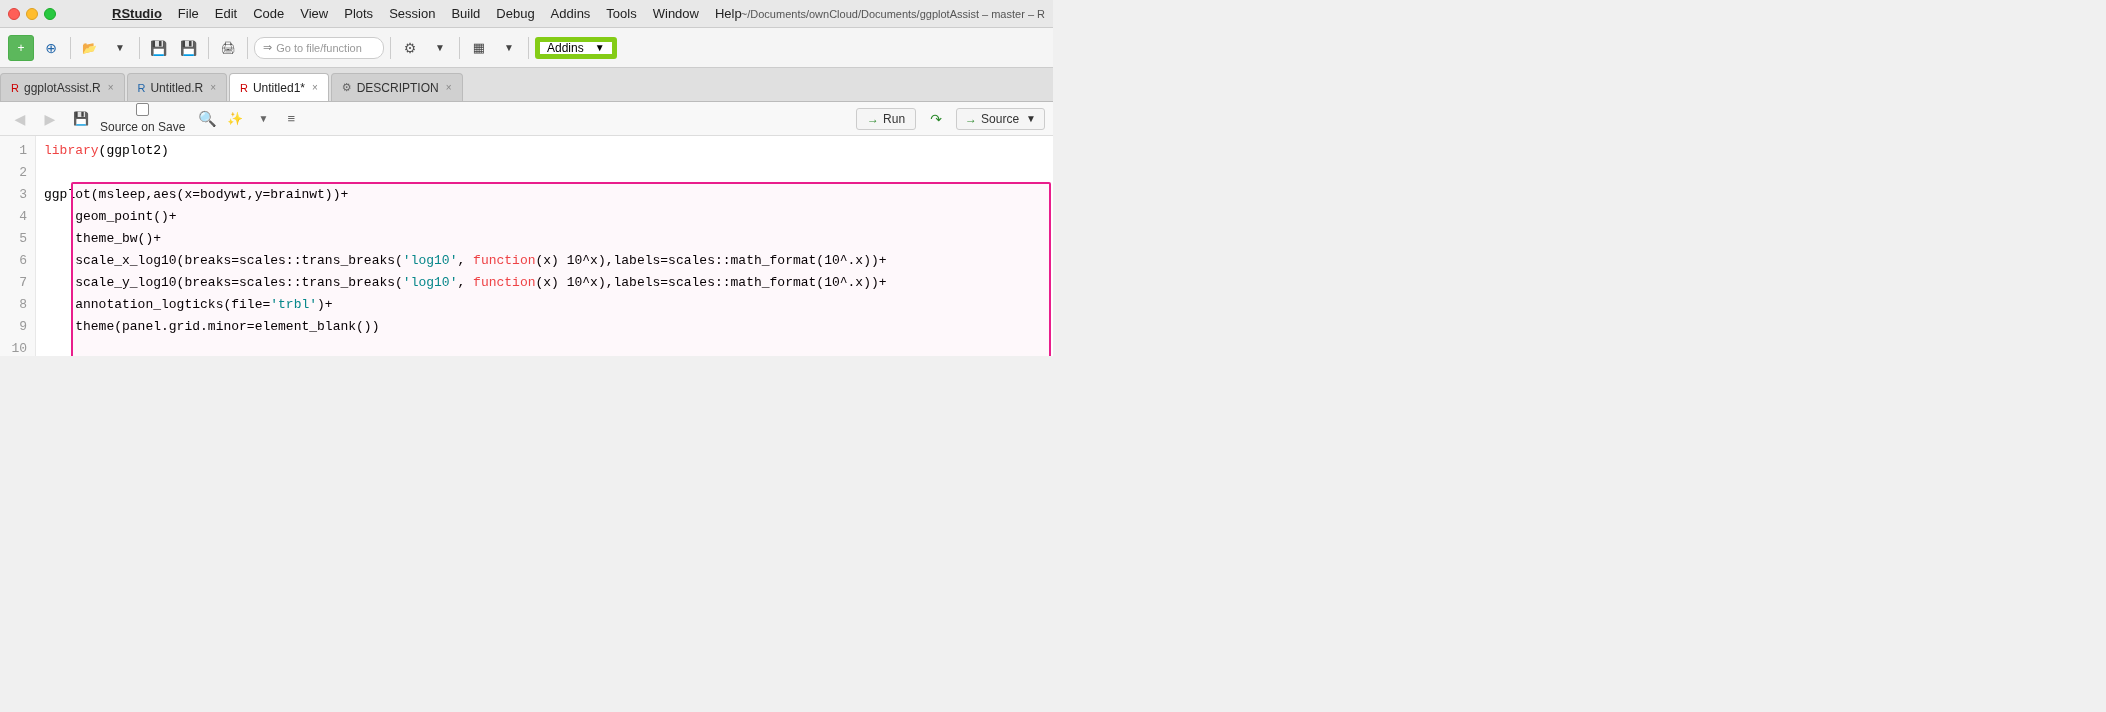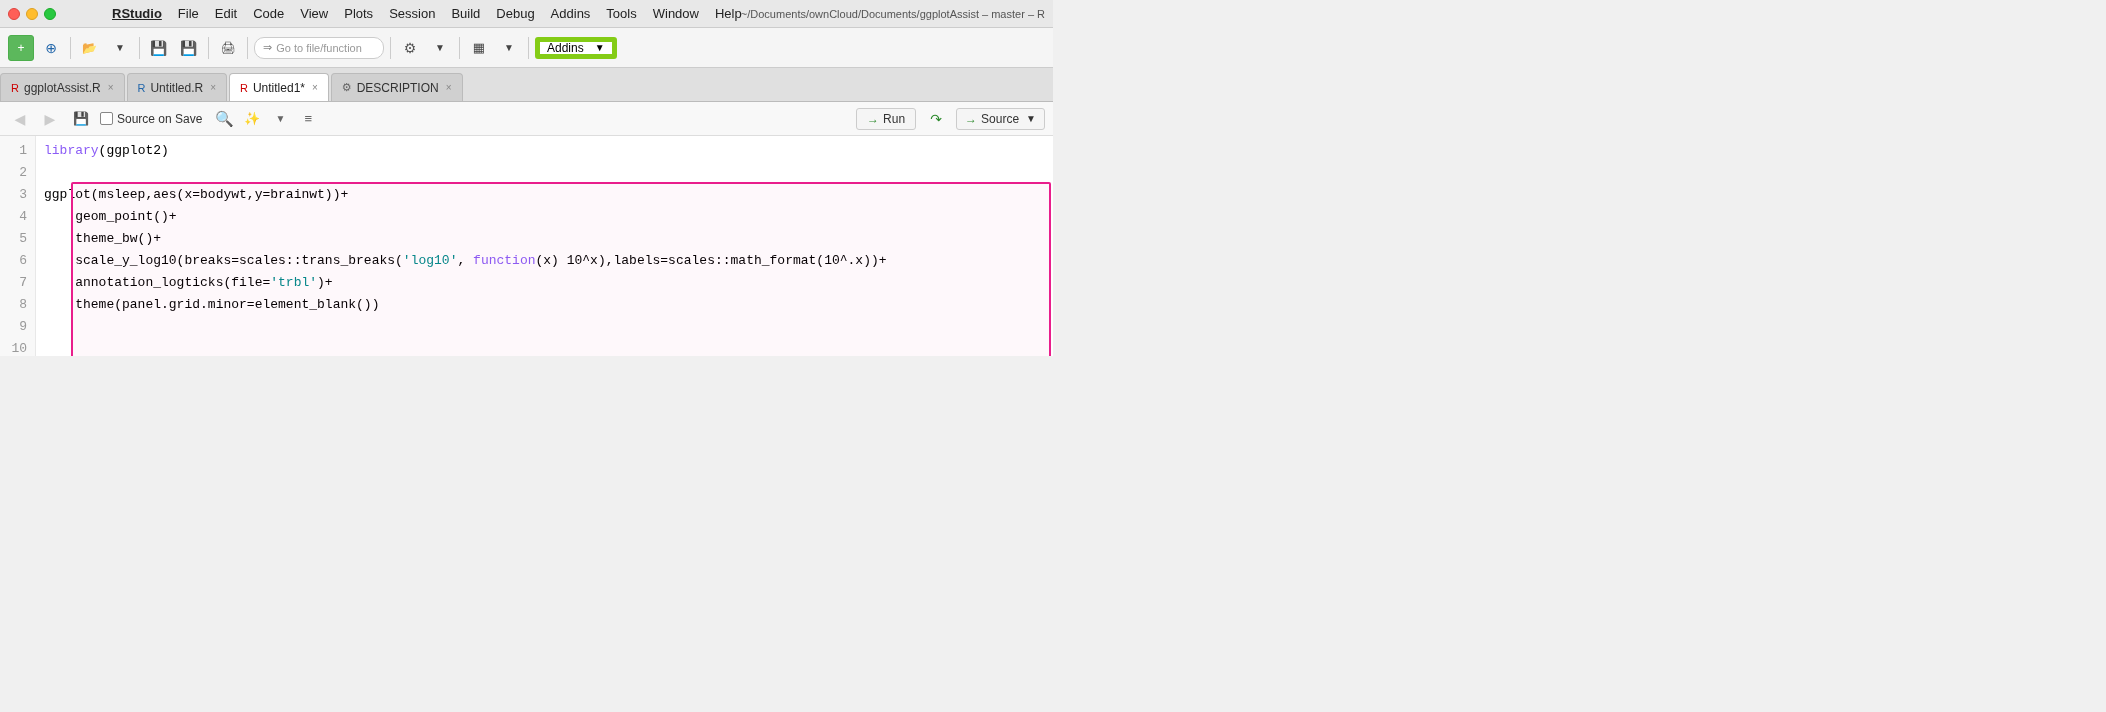--- a/index.html
+++ b/index.html
@@ -174,20 +174,21 @@
       color: #666;
       font-size: 14px;
     }
     .nav-btn.disabled { color: #ccc; }
     .source-on-save {
       display: flex;
       align-items: center;
       gap: 4px;
       font-size: 12px;
       color: #333;
+      flex-direction: column;
     }
     .checkbox {
       width: 13px;
       height: 13px;
       border: 1px solid #888;
       background: white;
       border-radius: 2px;
     }
     .editor-toolbar-right {
       margin-left: auto;
@@ -255,21 +256,21 @@
       left: 35px;
       right: 2px;
       height: 176px;
       border: 2px solid #e91e8c;
       border-radius: 2px;
       pointer-events: none;
       z-index: 10;
       background: rgba(233, 30, 140, 0.03);
     }
     .str { color: #008b8b; }
-    .blue-kw { color: #8b5cf6; }
+    .blue-kw { color: #ef4444; }
     .paren { color: #000; }
 
     .editor-container {
       display: flex;
       flex-direction: column;
       height: calc(356px - 28px - 40px - 34px - 34px);
       position: relative;
       overflow: hidden;
     }
   </style>
@@ -402,20 +403,21 @@
       <span class="code-line"><span class="blue-kw">library</span><span class="paren">(</span><span>ggplot2</span><span class="paren">)</span></span>
 
       <span class="code-line"> </span>
 
       <span class="code-line"><span>ggplot(msleep,aes(x=bodywt,y=brainwt))+</span></span>
 
       <span class="code-line"><span>    geom_point()+</span></span>
 
       <span class="code-line"><span>    theme_bw()+</span></span>
 
+      <span class="code-line"><span>    scale_x_log10(breaks=scales::trans_breaks(</span><span class="str">'log10'</span><span>, </span><span class="blue-kw">function</span><span>(x) 10^x),labels=scales::math_format(10^.x))+</span></span>
 
       <span class="code-line"><span>    scale_y_log10(breaks=scales::trans_breaks(</span><span class="str">'log10'</span><span>, </span><span class="blue-kw">function</span><span>(x) 10^x),labels=scales::math_format(10^.x))+</span></span>
 
       <span class="code-line"><span>    annotation_logticks(file=</span><span class="str">'trbl'</span><span>)+</span></span>
 
       <span class="code-line"><span>    theme(panel.grid.minor=element_blank())</span></span>
 
       <span class="code-line"> </span>
     </div>
   </div>

